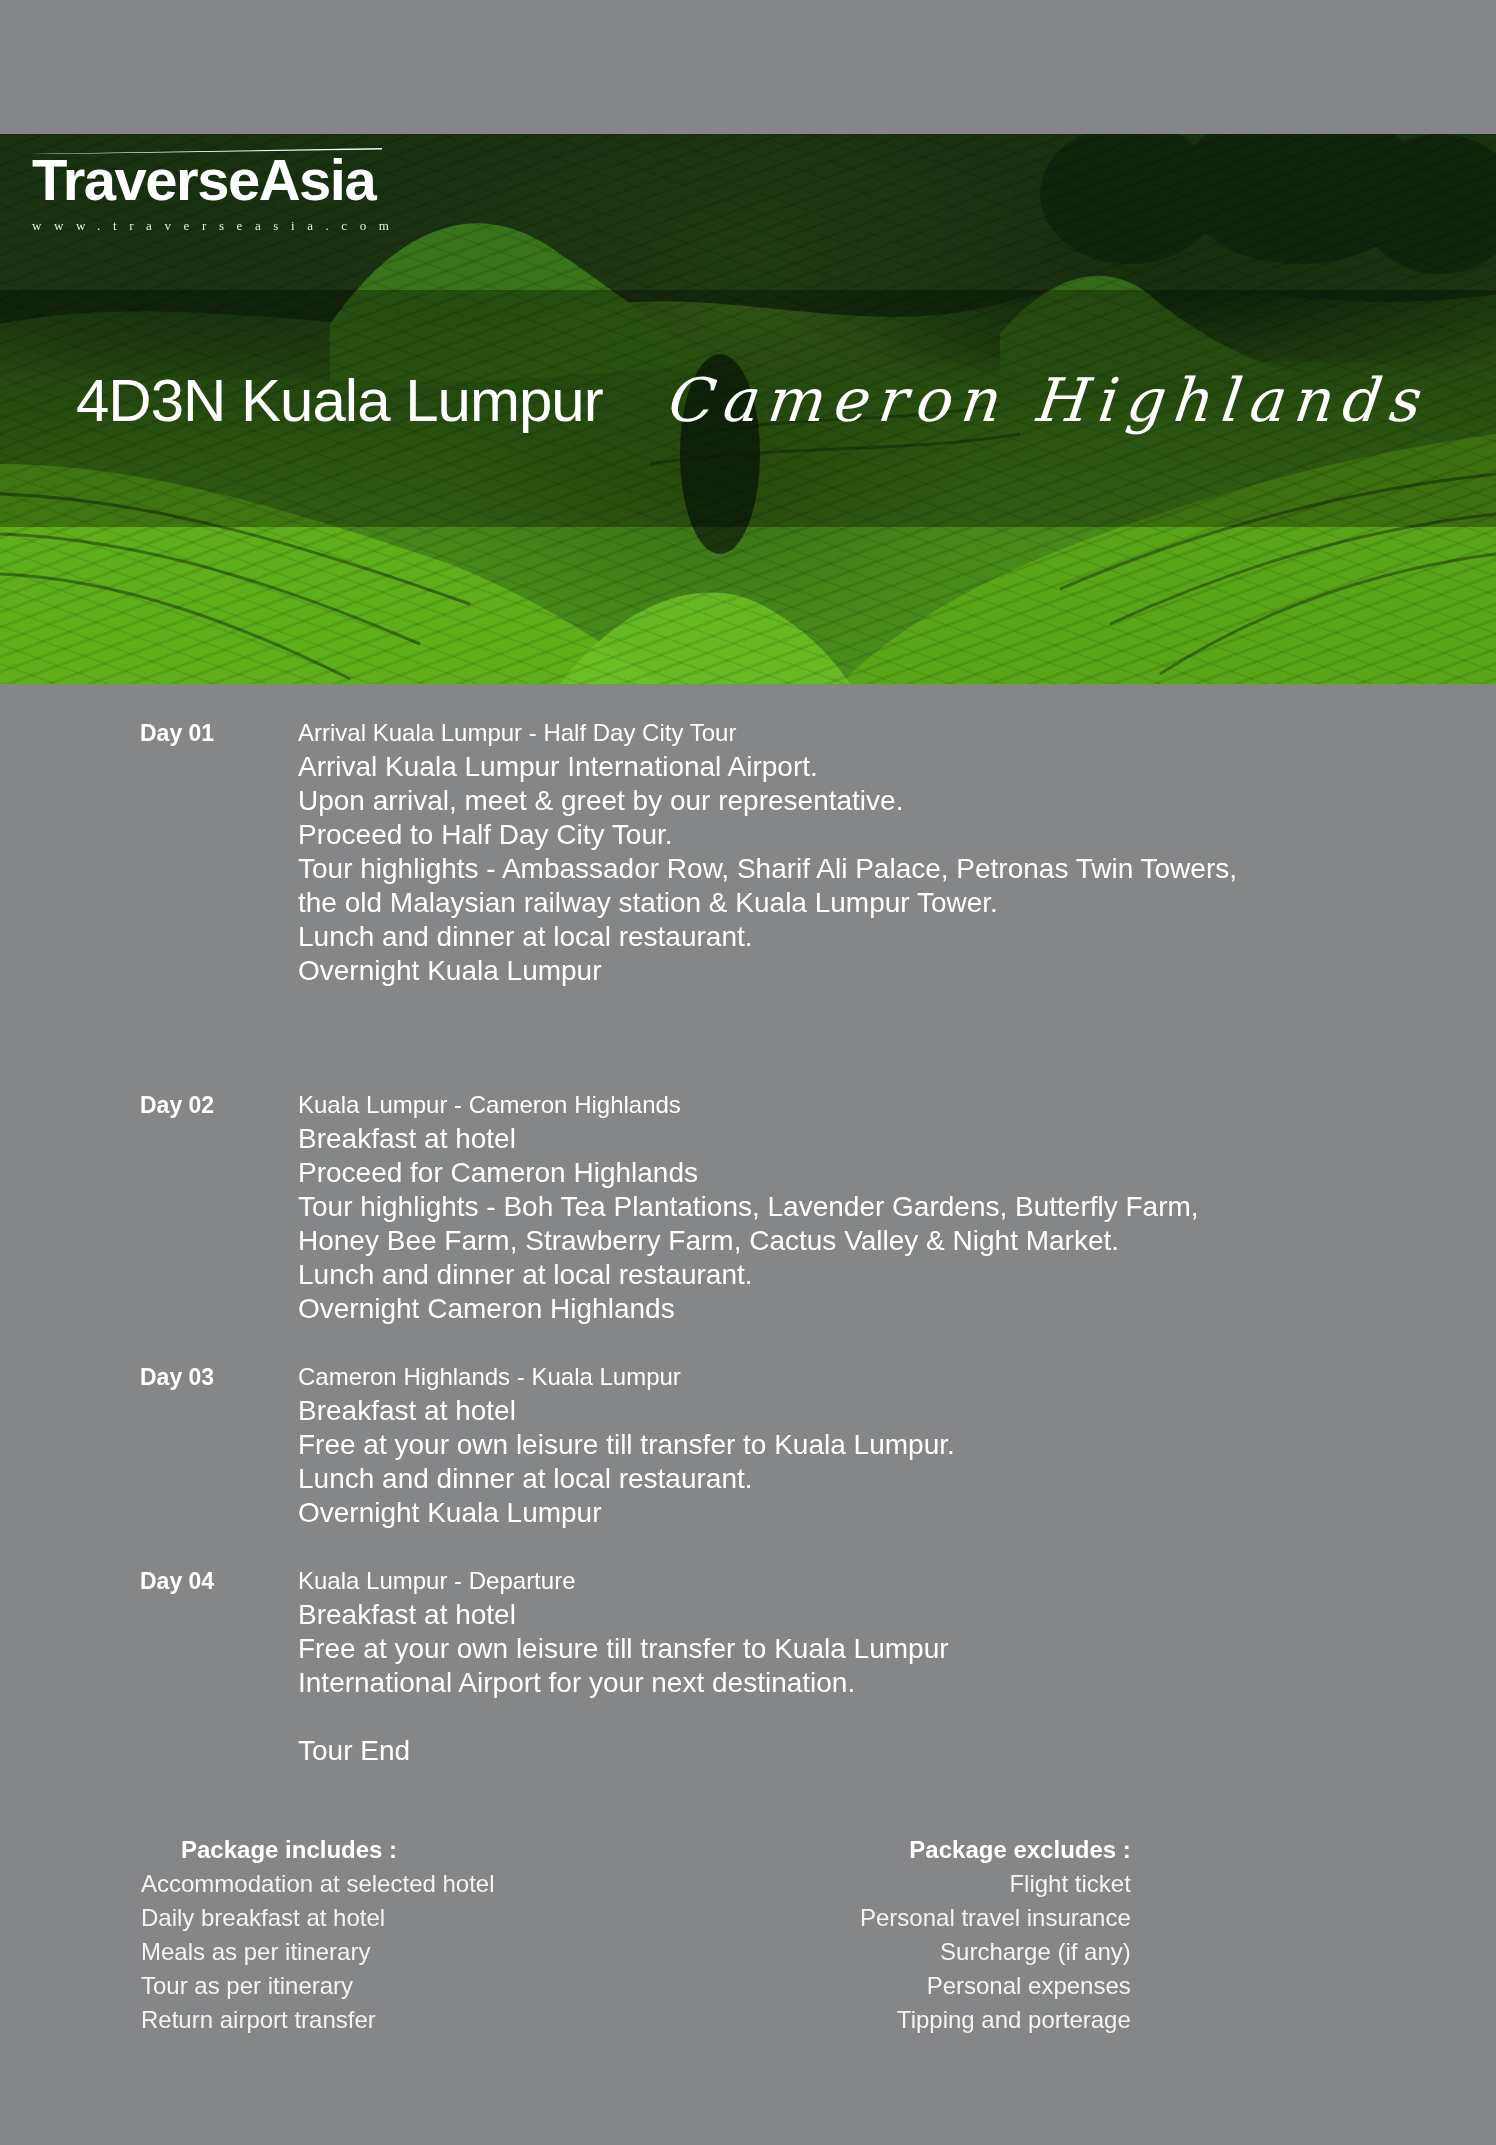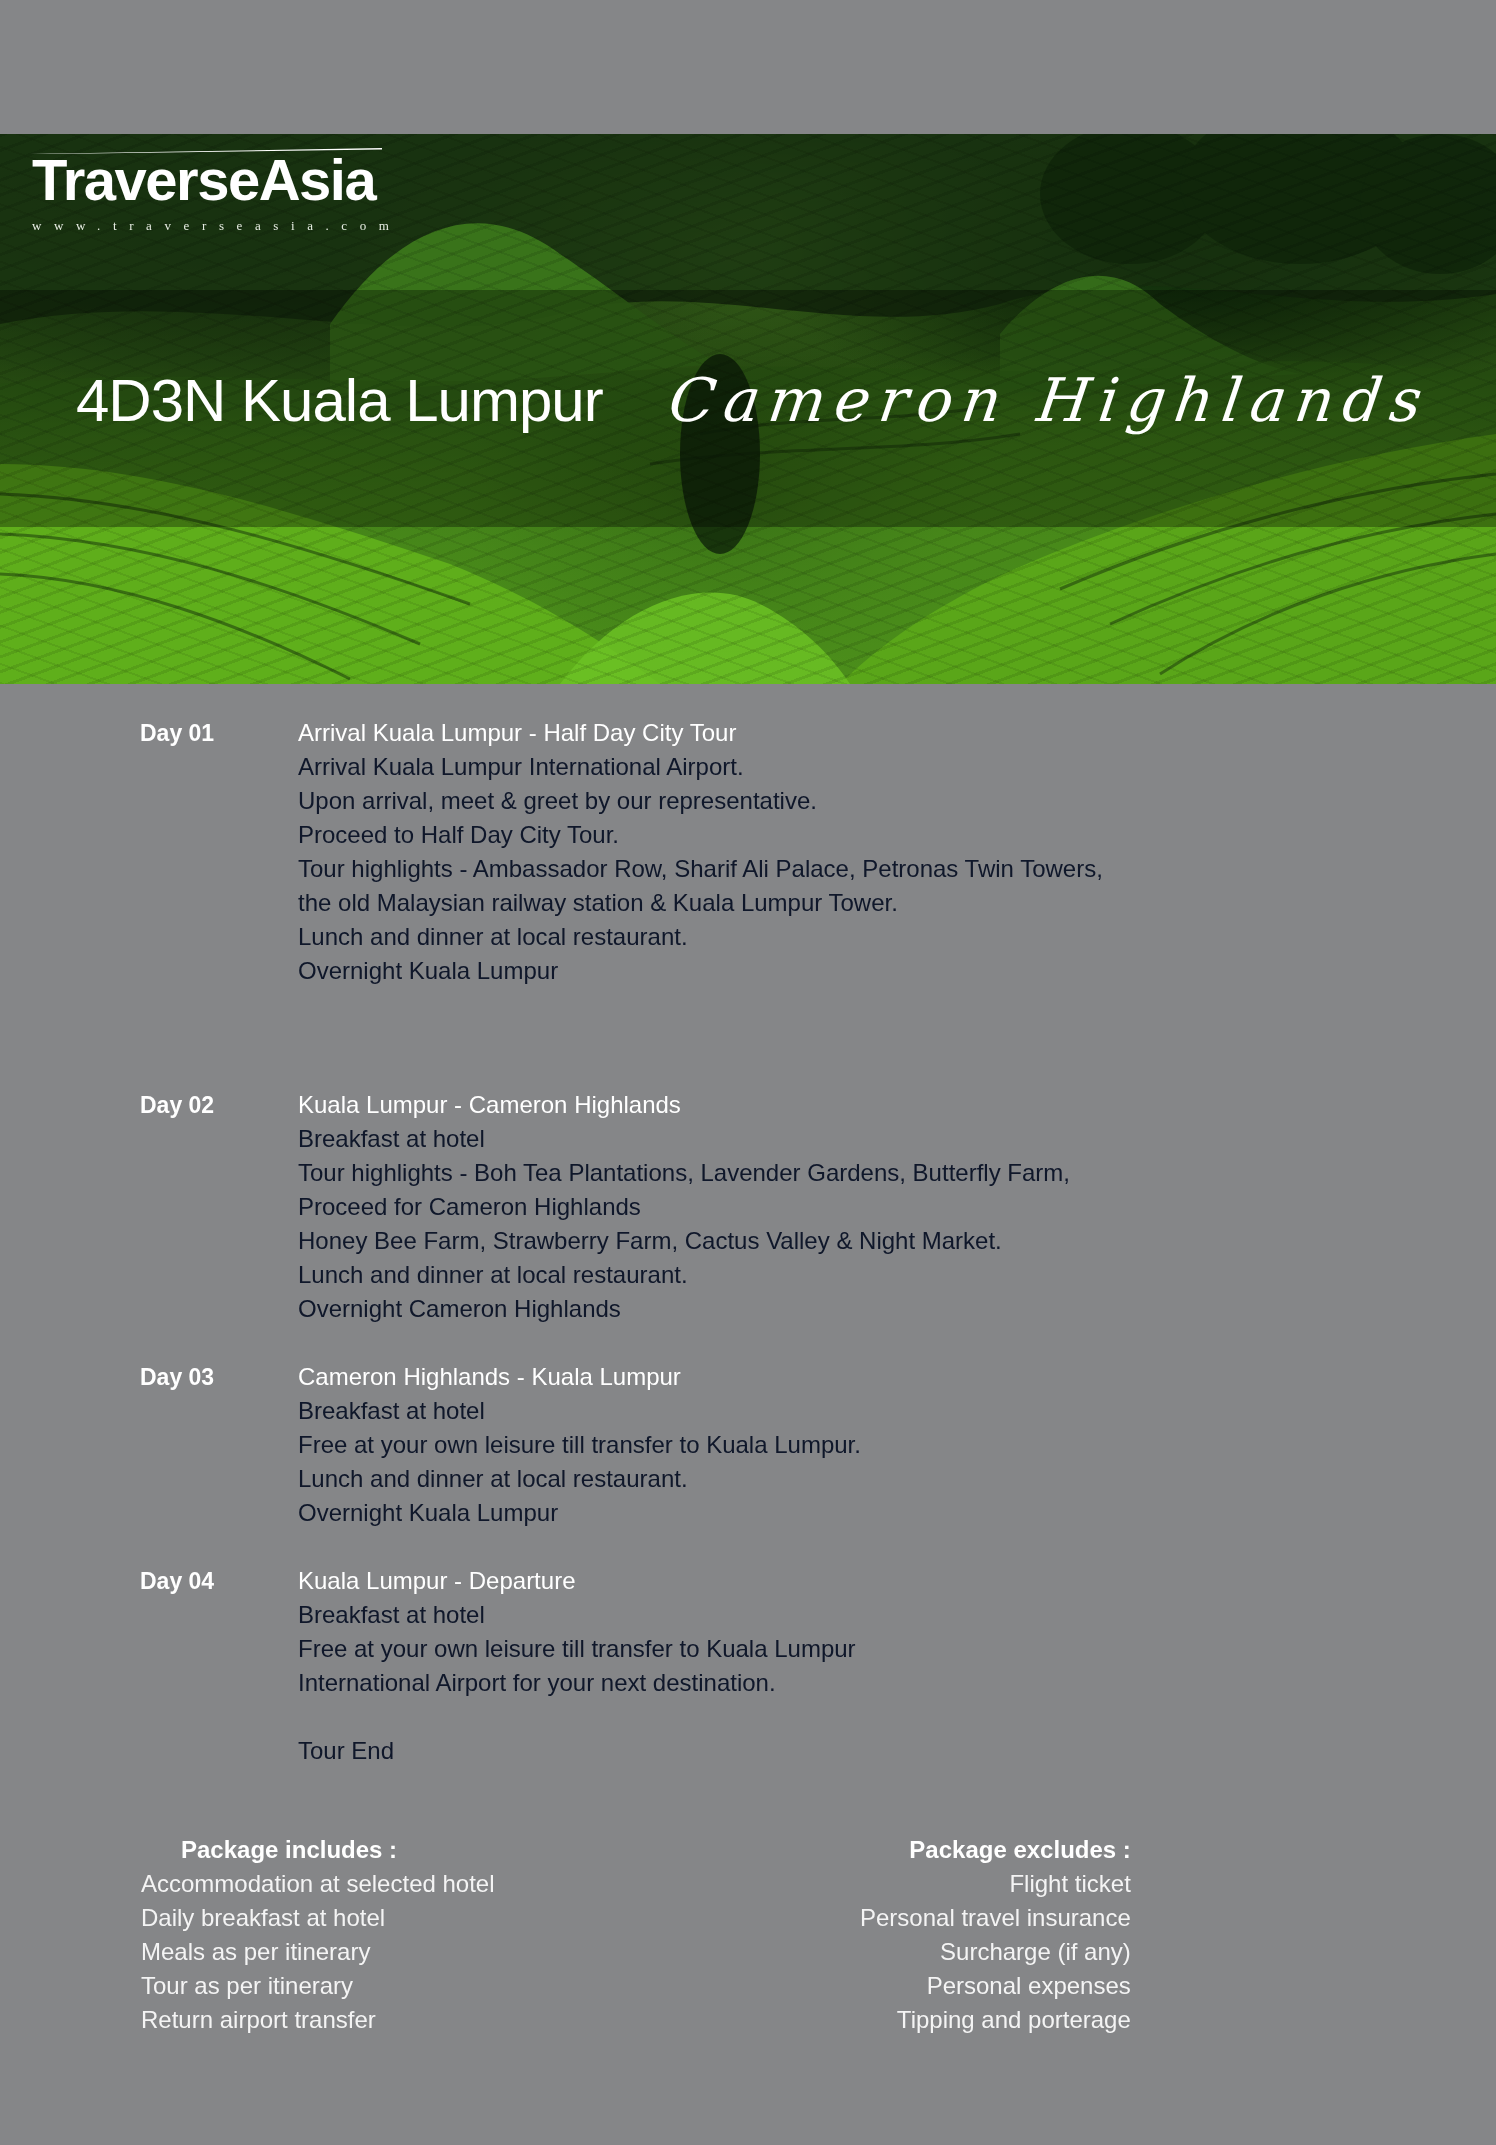--- a/index.html
+++ b/index.html
@@ -143,24 +143,24 @@
       width: 1000px;
     }
     .day-title {
       font-weight: normal;
       font-size: 24px;
       line-height: 34px;
       white-space: nowrap;
       color: #ffffff;
     }
     .day-line {
-      font-size: 24px;
-      line-height: 34px;
-      white-space: nowrap;
-      color: #0f172a;
+      font-size: 28px;
+      line-height: 34px;
+      white-space: nowrap;
+      color: #ffffff;
     }
     .spacer-line {
       height: 34px;
     }
 
     
     .package-col {
       position: absolute;
       top: 1833px;
     }
@@ -244,22 +244,22 @@
       <div class="day-line">Lunch and dinner at local restaurant.</div>
       <div class="day-line">Overnight Kuala Lumpur</div>
     </div>
   </div>
 
   <div class="day" style="top: 1088px;">
     <div class="day-label">Day 02</div>
     <div class="day-body">
       <div class="day-title">Kuala Lumpur - Cameron Highlands</div>
       <div class="day-line">Breakfast at hotel</div>
+      <div class="day-line">Proceed for Cameron Highlands</div>
       <div class="day-line">Tour highlights - Boh Tea Plantations, Lavender Gardens, Butterfly Farm,</div>
-      <div class="day-line">Proceed for Cameron Highlands</div>
       <div class="day-line">Honey Bee Farm, Strawberry Farm, Cactus Valley &amp; Night Market.</div>
       <div class="day-line">Lunch and dinner at local restaurant.</div>
       <div class="day-line">Overnight Cameron Highlands</div>
     </div>
   </div>
 
   <div class="day" style="top: 1360px;">
     <div class="day-label">Day 03</div>
     <div class="day-body">
       <div class="day-title">Cameron Highlands - Kuala Lumpur</div>

